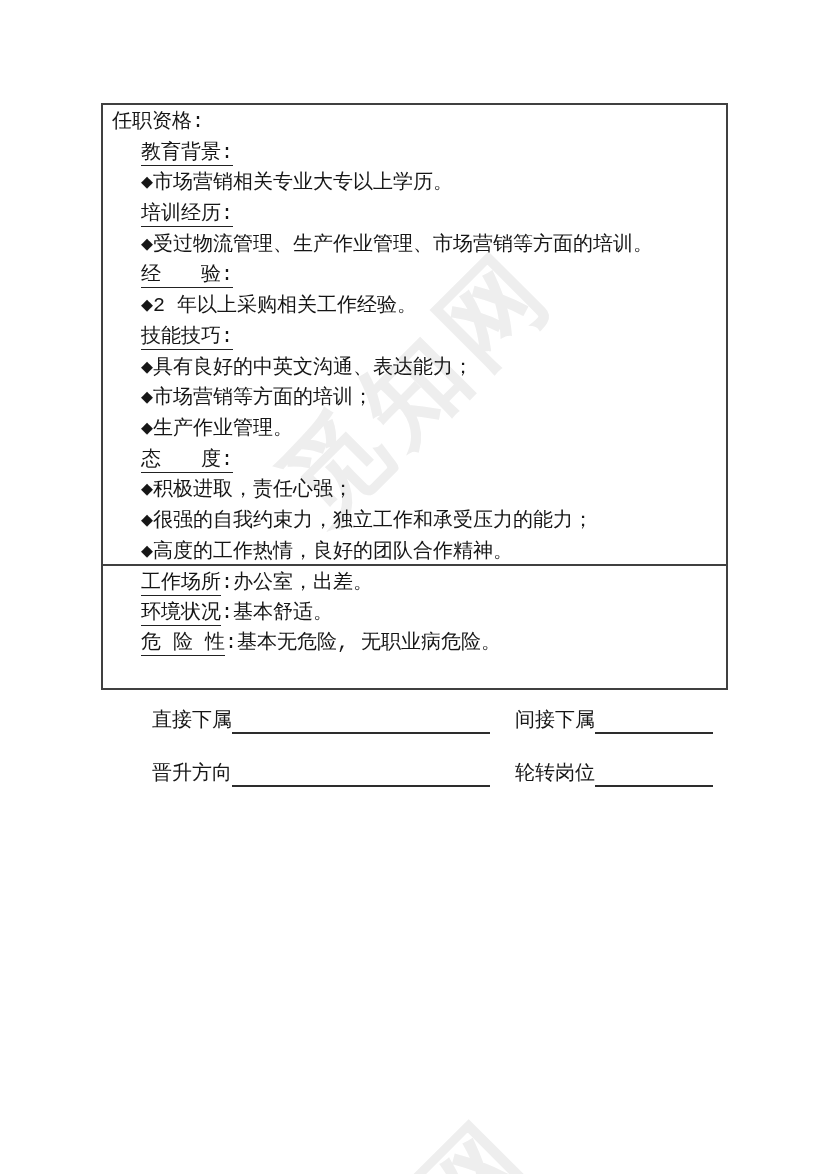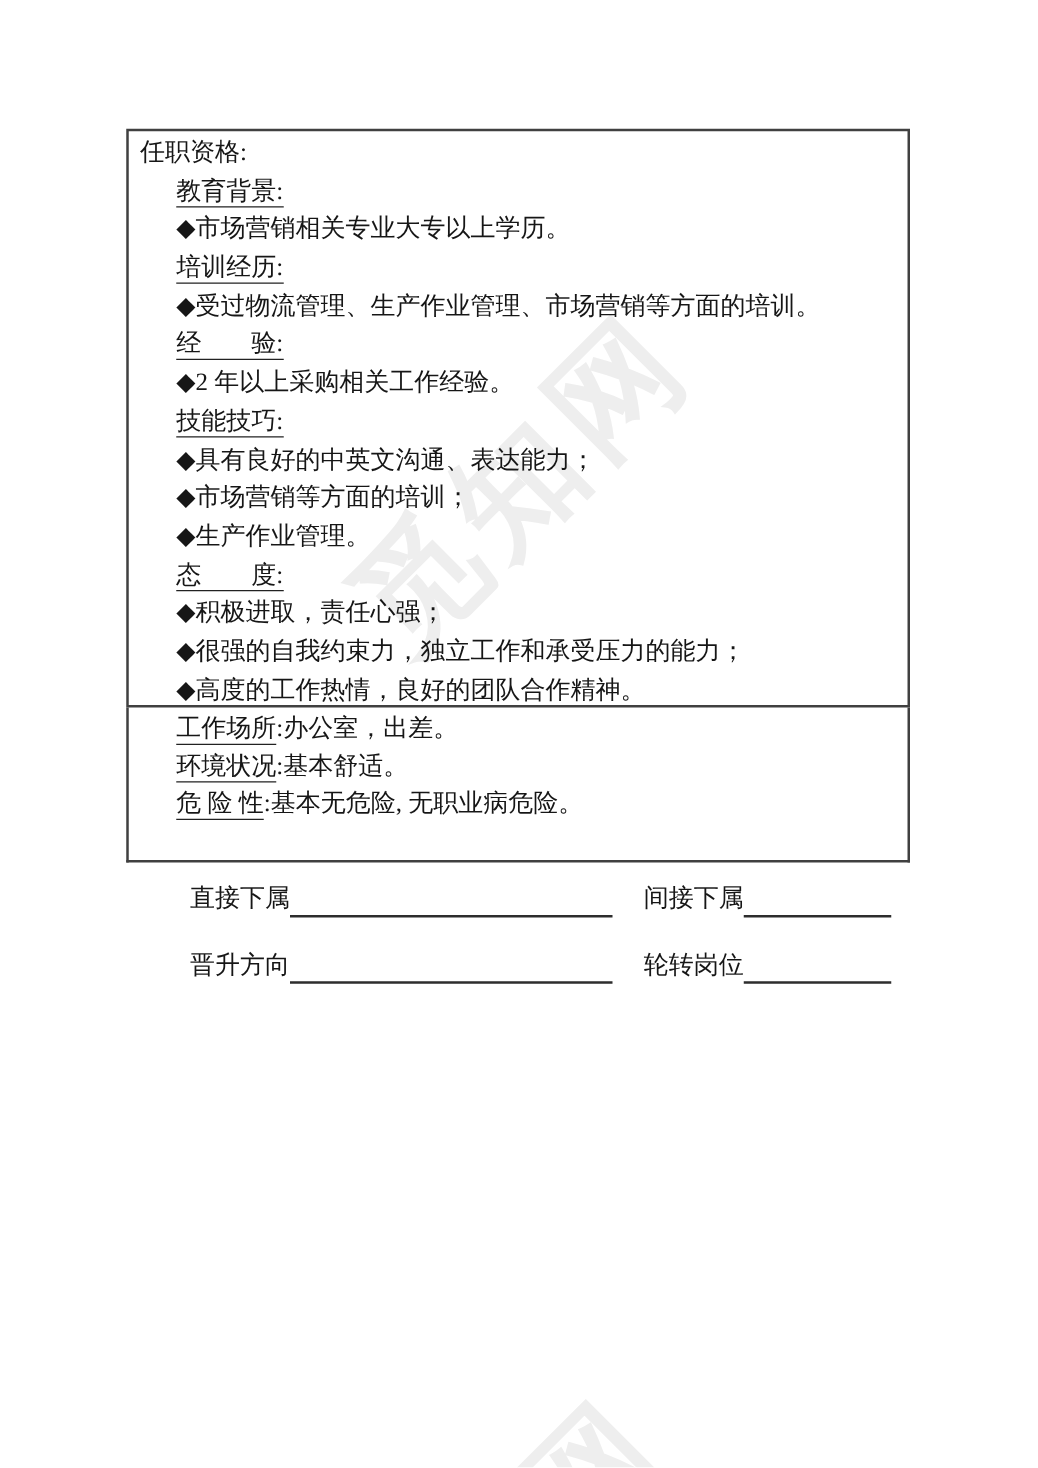--- a/index.html
+++ b/index.html
@@ -41,20 +41,21 @@
     padding: 2px 9px 0 9px;
     background: transparent;
   }
   .box1 { top: 103px; height: 463px; }
   .box2 { top: 566px; height: 124px; border-top: none; }
   .line {
     font-size: 20px;
     height: 30.7px;
     line-height: 30.7px;
     white-space: nowrap;
+    font-family: Liberation Mono, monospace;
   }
   .box2 .line { height: 30px; line-height: 30px; }
   .indent { padding-left: 29px; }
   .u {
     border-bottom: 1.5px solid #222222;
     padding-bottom: 1px;
   }
   
   .footer-row {
     position: absolute;

